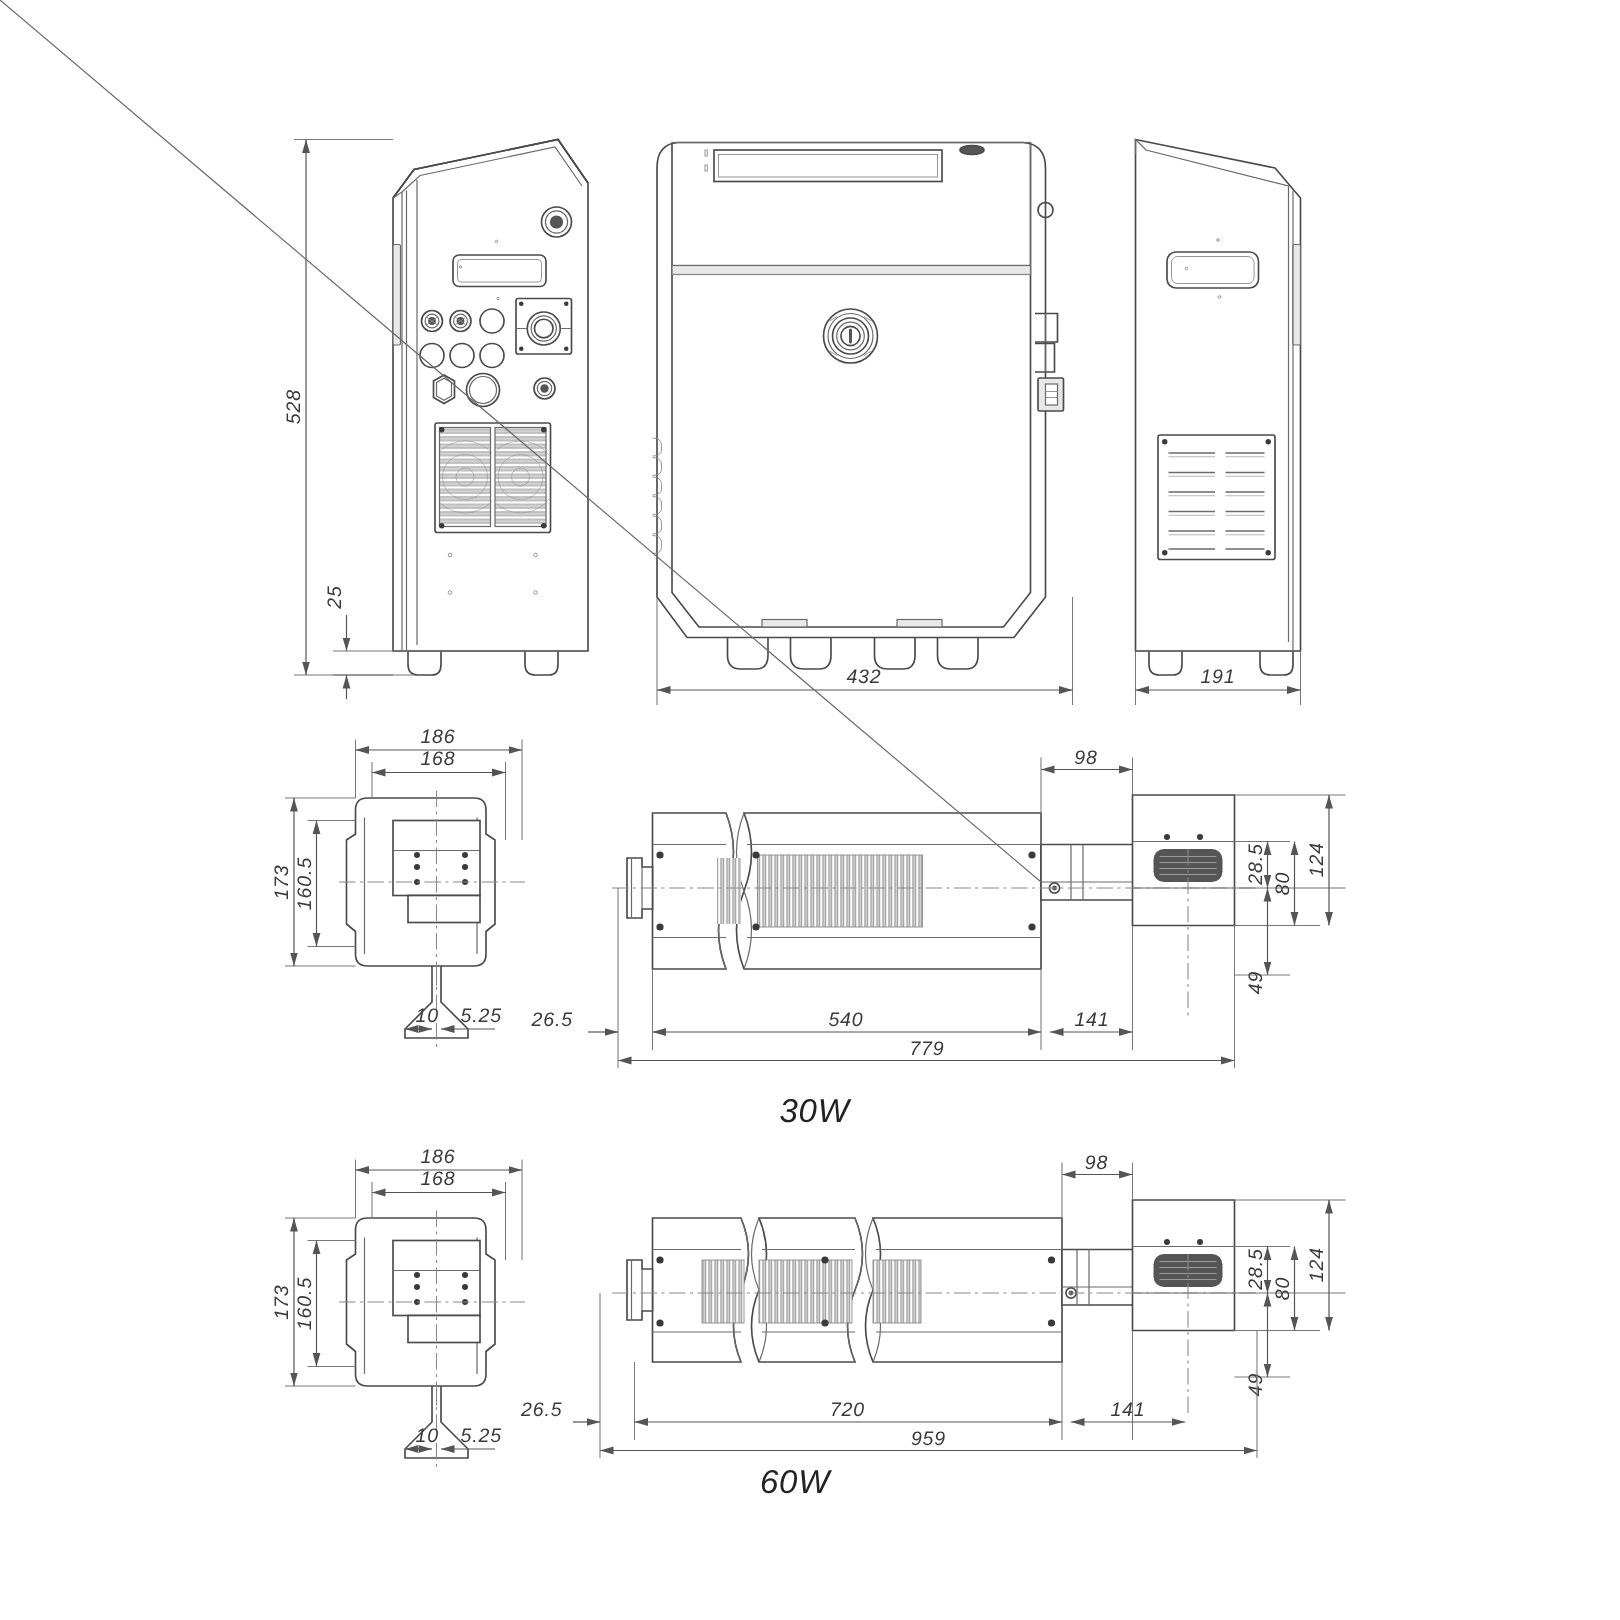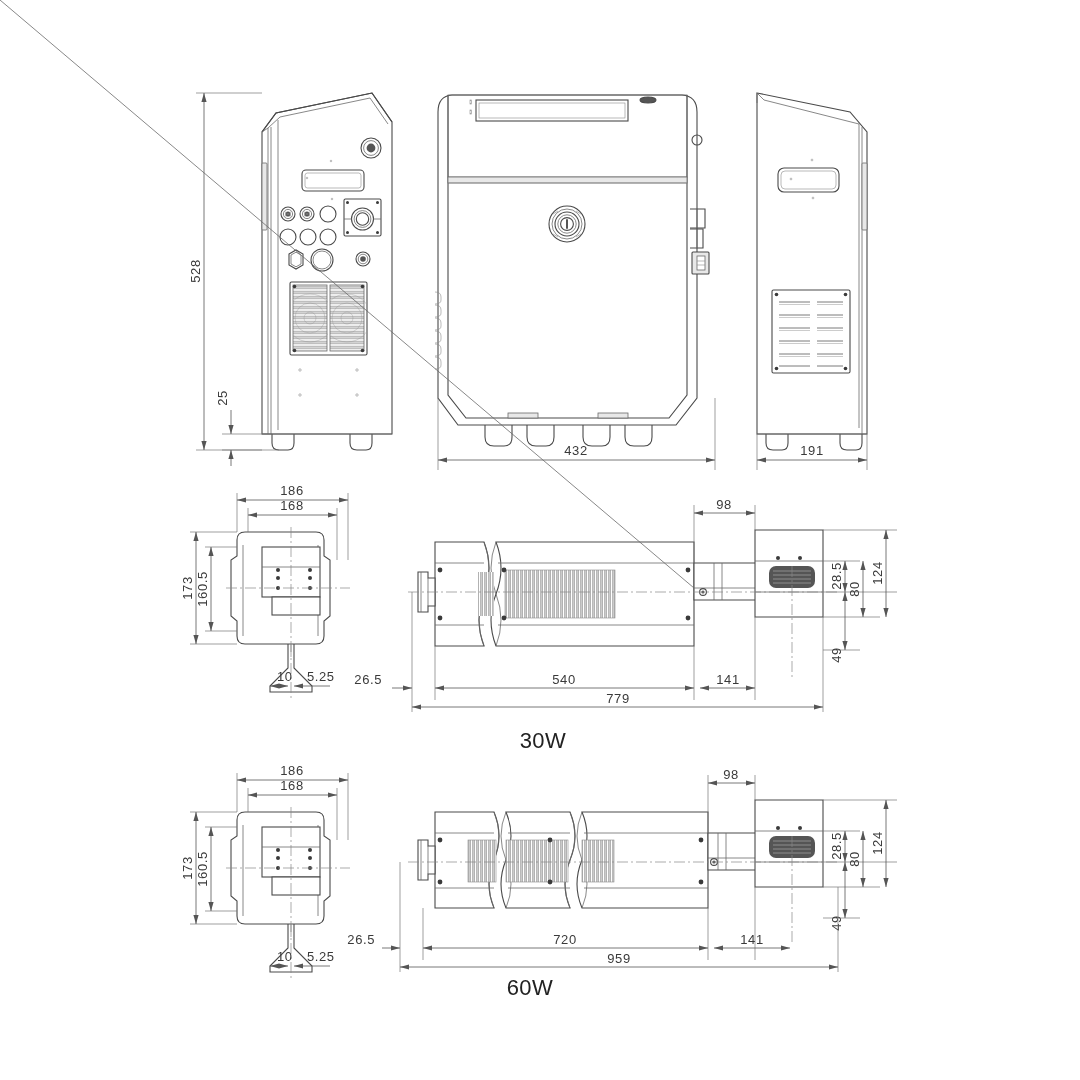--- a/index.html
+++ b/index.html
@@ -14,20 +14,21 @@
     font-family: "Liberation Sans", sans-serif;
     overflow: hidden;
     position: relative;
   }
   #sheet {
     position: absolute;
     left: 0; top: 0;
     width: 912px;
     height: 1080px;
     background: #ffffff;
+    font-style: italic;
   }
   svg#drawing {
     display: block;
     width: 1080px;
     height: 1080px;
   }
   .outline     { fill: none; stroke: #4a4a4a; stroke-width: 1.1; }
   .thin        { fill: none; stroke: #6a6a6a; stroke-width: 0.8; }
   .hair        { fill: none; stroke: #8a8a8a; stroke-width: 0.6; }
   .dimline     { fill: none; stroke: #555555; stroke-width: 0.8; }

